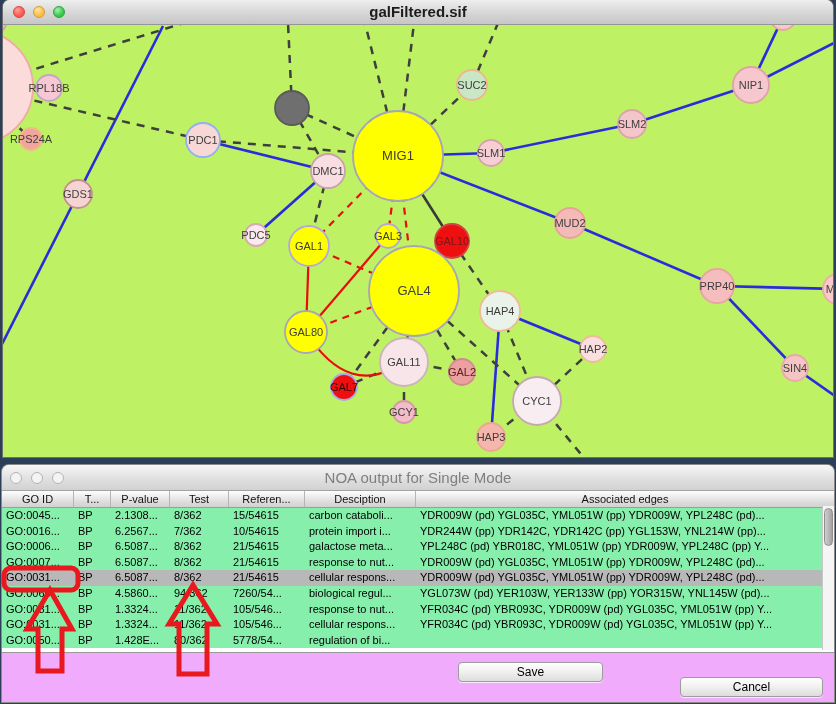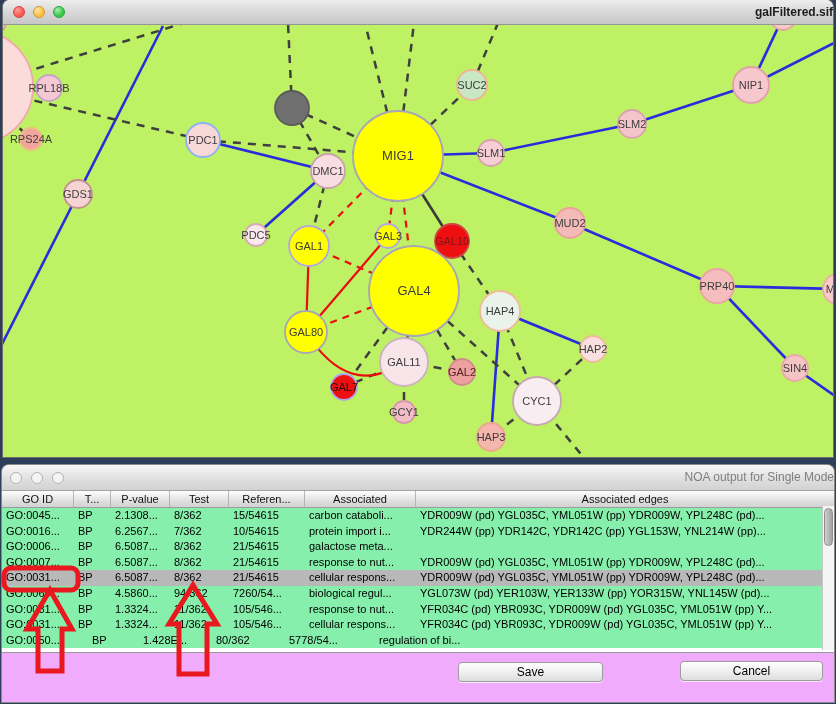--- a/index.html
+++ b/index.html
@@ -15,21 +15,21 @@
     border-radius:7px 7px 0 0;overflow:hidden;
     box-shadow:0 0 0 1px #6f6f6f;
     background:#fff;
   }
   .titlebar{
     height:24px;position:relative;
     background:linear-gradient(#eeeeee,#d6d6d6 55%,#c6c6c6);
     border-bottom:1px solid #969696;
   }
   .titlebar .title{
-    text-align:right;font-size:12px;line-height:24px;color:#1c1c1c;font-weight:bold;
+    text-align:center;font-size:15px;line-height:24px;color:#1c1c1c;font-weight:bold;
   }
   .lights{position:absolute;left:10px;top:6px;display:flex;gap:8px;}
   .light{width:12px;height:12px;border-radius:50%;box-sizing:border-box;}
   .light.red{background:radial-gradient(circle at 35% 30%,#ff9d97,#f95a52 60%);border:1px solid #cf4440;}
   .light.yellow{background:radial-gradient(circle at 35% 30%,#ffe9a8,#fdbd41 60%);border:1px solid #d09a33;}
   .light.green{background:radial-gradient(circle at 35% 30%,#a8f0b0,#36c84b 60%);border:1px solid #2aa339;}
   .light.hollow{background:#f4f4f4;border:1.5px solid #b3b3b3;}
   .net-canvas{position:relative;width:830px;height:432px;background:#bef264;}
   .net-canvas svg{position:absolute;left:0;top:0;}
   .edge{fill:none;}
@@ -82,21 +82,21 @@
   .button-panel{position:relative;height:64px;background:#f0abfc;}
   .mac-btn{
     position:absolute;height:20px;box-sizing:border-box;
     border:1px solid #9d9d9d;border-radius:4px;
     background:linear-gradient(#ffffff,#eeeeee 55%,#dddddd);
     font-size:12px;line-height:18px;text-align:center;color:#000;
     box-shadow:0 1px 0 rgba(255,255,255,.7);
     cursor:default;
   }
   .btn-save{left:456px;top:9px;width:145px;}
-  .btn-cancel{left:678px;top:8px;width:143px;}
+  .btn-cancel{left:678px;top:24px;width:143px;}
   
   .annotations{position:absolute;left:0;top:0;z-index:60;pointer-events:none;}
   .anno{fill:none;stroke:#e9171e;stroke-width:5;stroke-linejoin:miter;}
 </style>
 </head>
 <body>
 
 <div class="window-top">
   <div class="titlebar">
     <div class="lights">
@@ -294,21 +294,21 @@
     </div>
     <div class="title">NOA output for Single Mode</div>
   </div>
 
   <div class="table-header" id="table-header" style="grid-template-columns: 72px 37px 59px 59px 76px 111px 1fr;">
       <div class="hcell">GO ID</div>
       <div class="hcell">T...</div>
       <div class="hcell">P-value</div>
       <div class="hcell">Test</div>
       <div class="hcell">Referen...</div>
-      <div class="hcell">Associated</div>
+      <div class="hcell">Desciption</div>
       <div class="hcell">Associated edges</div>
     </div>
   <div class="table-rows" id="table-rows">
       <div class="trow" style="grid-template-columns: 72px 37px 59px 59px 76px 111px 1fr;">
         <div class="tcell">GO:0045...</div>
         <div class="tcell">BP</div>
         <div class="tcell">2.1308...</div>
         <div class="tcell">8/362</div>
         <div class="tcell">15/54615</div>
         <div class="tcell">carbon cataboli...</div>
@@ -323,20 +323,21 @@
         <div class="tcell">protein import i...</div>
         <div class="tcell">YDR244W (pp) YDR142C, YDR142C (pp) YGL153W, YNL214W (pp)...</div>
       </div>
       <div class="trow" style="grid-template-columns: 72px 37px 59px 59px 76px 111px 1fr;">
         <div class="tcell">GO:0006...</div>
         <div class="tcell">BP</div>
         <div class="tcell">6.5087...</div>
         <div class="tcell">8/362</div>
         <div class="tcell">21/54615</div>
         <div class="tcell">galactose meta...</div>
+        <div class="tcell">YPL248C (pd) YBR018C, YML051W (pp) YDR009W, YPL248C (pp) Y...</div>
       </div>
       <div class="trow" style="grid-template-columns: 72px 37px 59px 59px 76px 111px 1fr;">
         <div class="tcell">GO:0007...</div>
         <div class="tcell">BP</div>
         <div class="tcell">6.5087...</div>
         <div class="tcell">8/362</div>
         <div class="tcell">21/54615</div>
         <div class="tcell">response to nut...</div>
         <div class="tcell">YDR009W (pd) YGL035C, YML051W (pp) YDR009W, YPL248C (pd)...</div>
       </div>
@@ -369,21 +370,21 @@
       </div>
       <div class="trow" style="grid-template-columns: 72px 37px 59px 59px 76px 111px 1fr;">
         <div class="tcell">GO:0031...</div>
         <div class="tcell">BP</div>
         <div class="tcell">1.3324...</div>
         <div class="tcell">11/362</div>
         <div class="tcell">105/546...</div>
         <div class="tcell">cellular respons...</div>
         <div class="tcell">YFR034C (pd) YBR093C, YDR009W (pd) YGL035C, YML051W (pp) Y...</div>
       </div>
-      <div class="trow" style="grid-template-columns: 72px 37px 59px 59px 76px 111px 1fr; gap: 14px;">
+      <div class="trow" style="grid-template-columns: 72px 37px 59px 59px 76px 111px 1fr;">
         <div class="tcell">GO:0050...</div>
         <div class="tcell">BP</div>
         <div class="tcell">1.428E...</div>
         <div class="tcell">80/362</div>
         <div class="tcell">5778/54...</div>
         <div class="tcell">regulation of bi...</div>
       </div>
     </div>
   <div class="table-bottom-line"></div>
 

